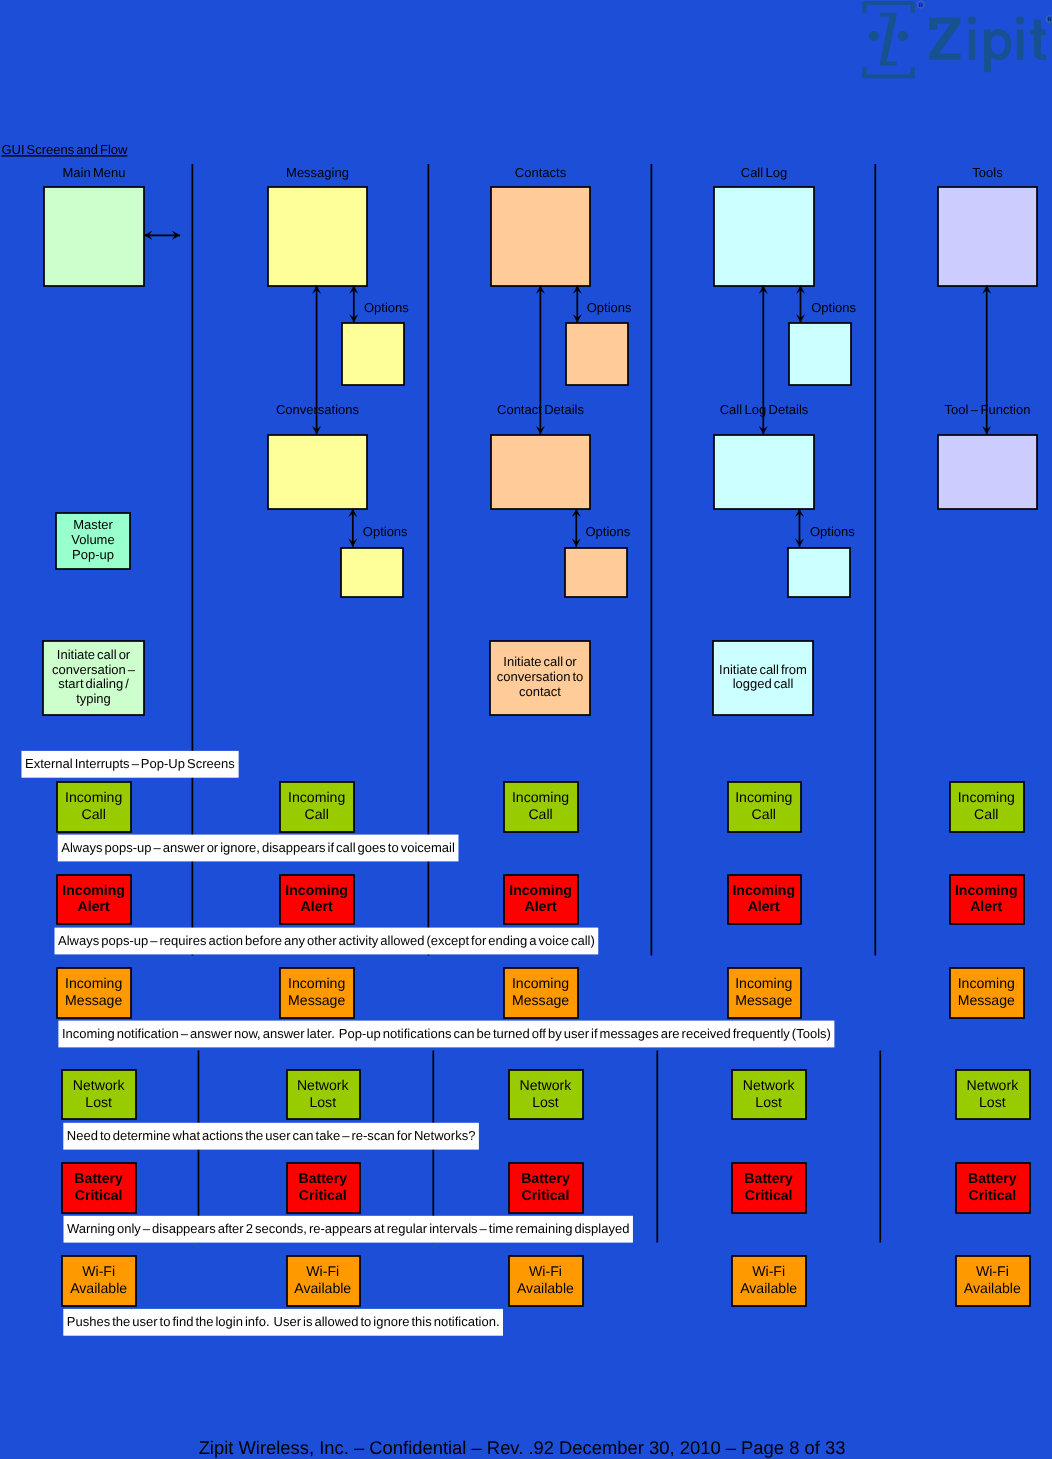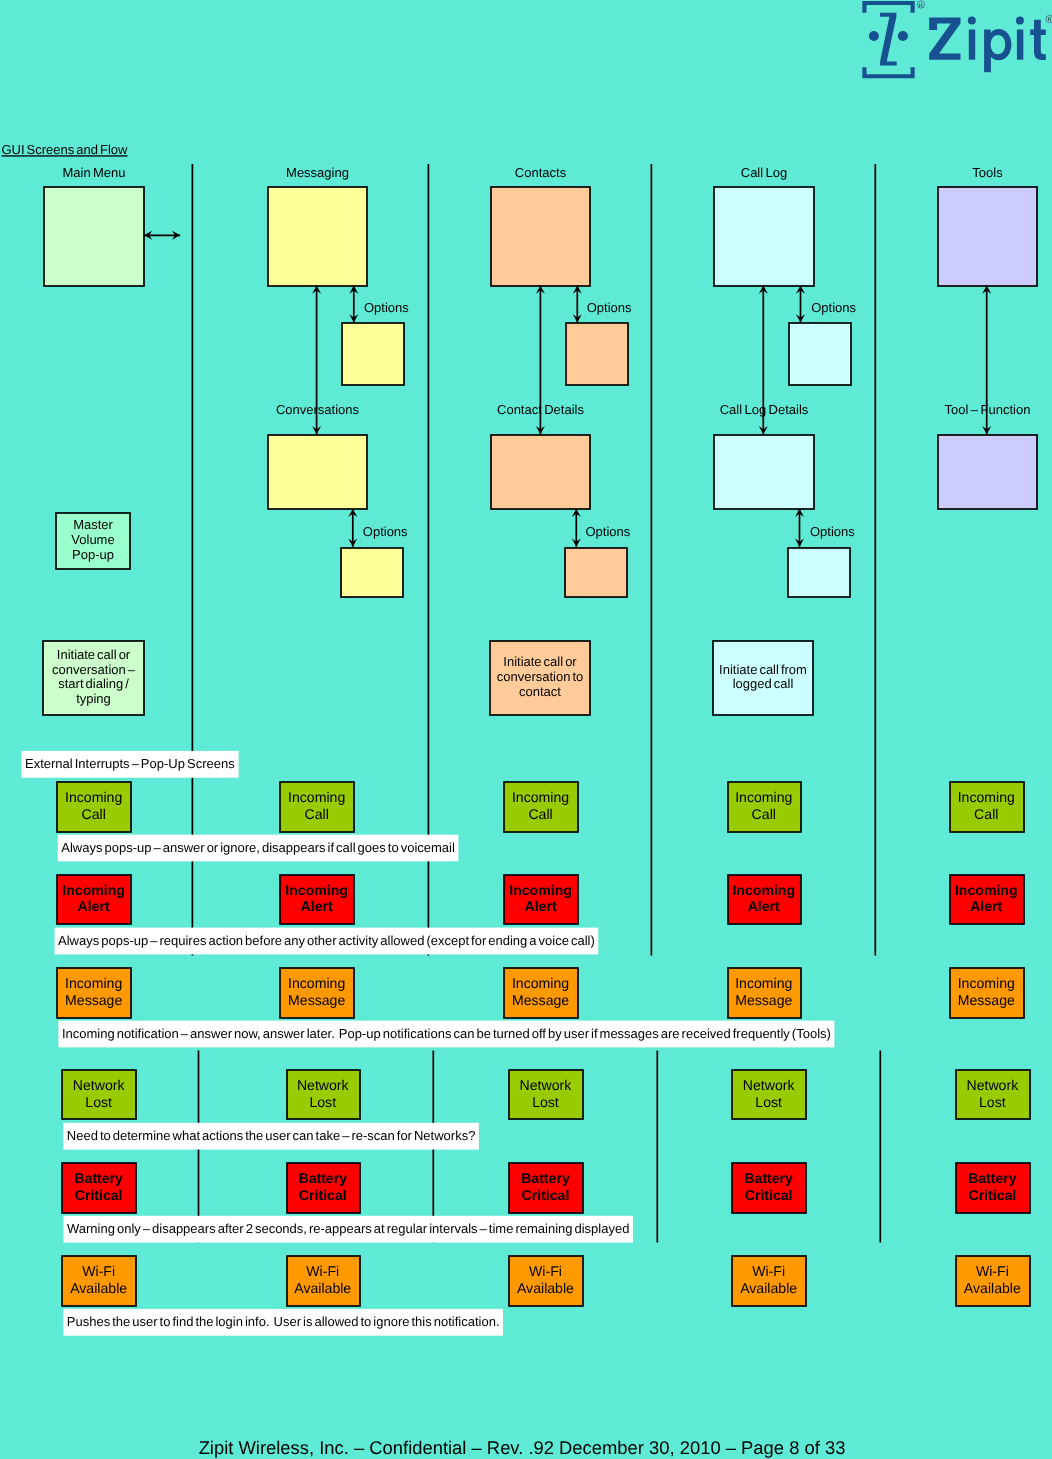--- a/index.html
+++ b/index.html
@@ -1,21 +1,21 @@
 <!DOCTYPE html>
 <html><head>
 <meta charset="utf-8">
 <title>GUI Screens and Flow</title>
 <style>
   html,body{margin:0;padding:0;background:#ffffff;}
   body{width:1052px;height:1459px;position:relative;overflow:hidden;
        font-family:"Liberation Sans",sans-serif;color:#000;
        -webkit-font-smoothing:antialiased;text-rendering:geometricPrecision;}
   
-  .page{position:absolute;left:0;top:0;width:1052px;height:1459px;background:#5eead4;
+  .page{position:absolute;left:0;top:0;width:1052px;height:1459px;background:#1d4ed8;
         will-change:transform;transform:translateZ(0);}
   svg{display:block;}
   #logo-svg{position:absolute;left:860px;top:0px;}
   #diagram{position:absolute;left:0;top:0;}
   text{font-family:"Liberation Sans",sans-serif;fill:#000;white-space:pre;}
   .lbl{font-size:13px;word-spacing:-1.2px;}
   .cap{font-size:13px;word-spacing:-1.6px;}
   .boxtxt{font-size:14.1px;}
   .boxtxtb{font-size:14.1px;font-weight:bold;}
   .head{font-size:13px;word-spacing:-1.6px;}

